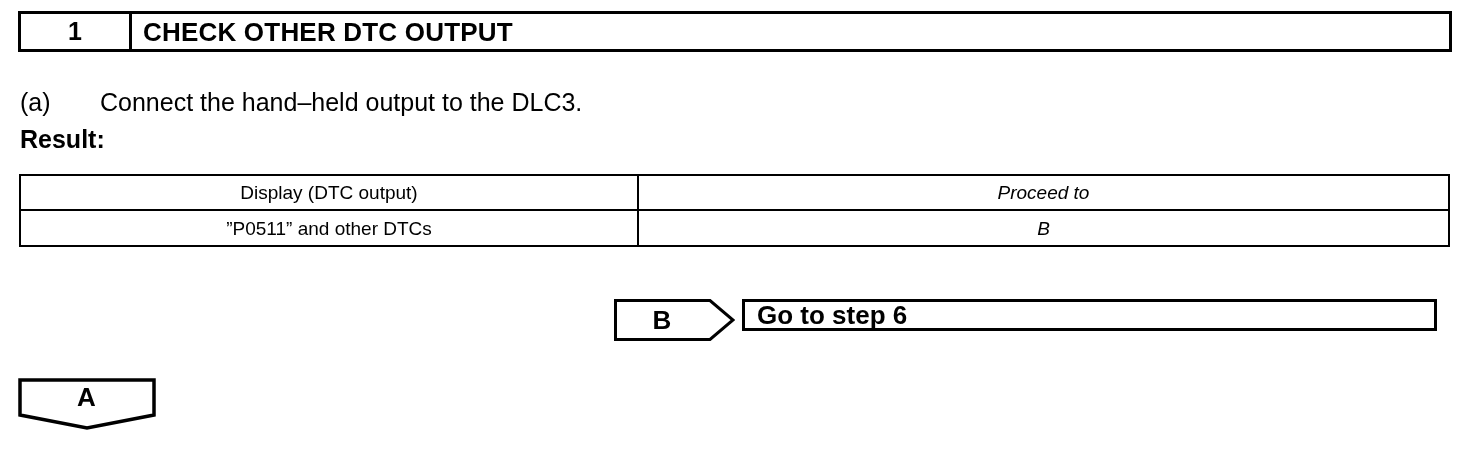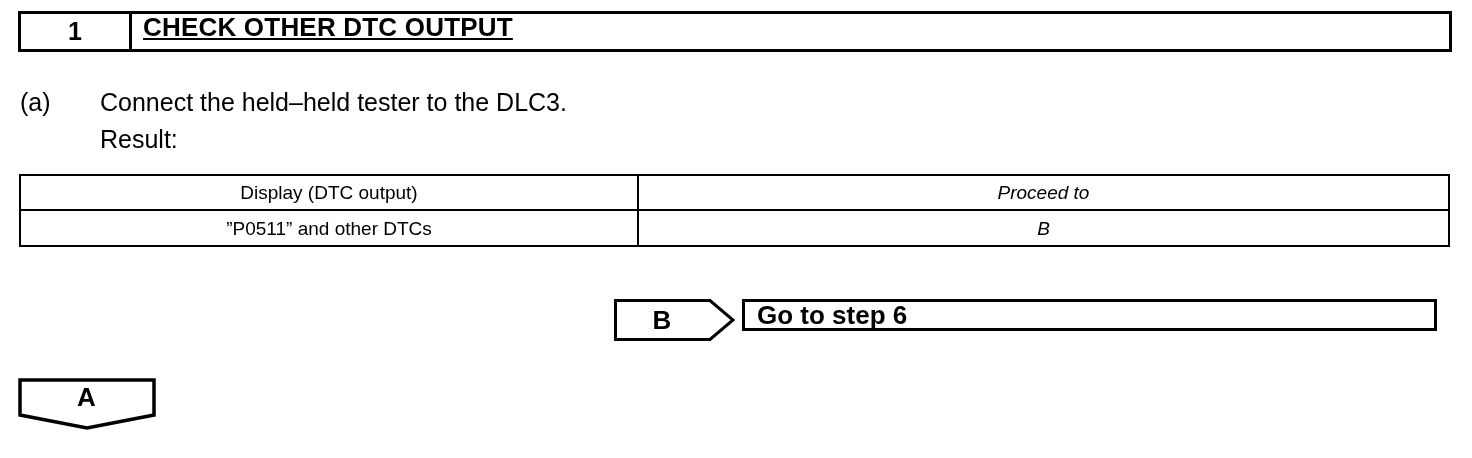--- a/index.html
+++ b/index.html
@@ -42,24 +42,23 @@
   }
   .step-number-cell .num {
     font-size: 25px;
     font-weight: bold;
     line-height: 1;
     letter-spacing: 0px;
   }
   .step-title-cell {
     flex: 1;
     display: flex;
-    align-items: flex-start;
+    align-items: center;
     padding-left: 11px;
     box-sizing: border-box;
-    text-decoration: underline;
   }
   .step-title-cell .title {
     font-size: 26px;
     font-weight: bold;
     line-height: 1;
     letter-spacing: 0.2px;
   }
 
   
   .procedure {
@@ -78,23 +77,22 @@
     font-size: 25px;
     line-height: 32px;
   }
   .proc-text {
     font-size: 25px;
     line-height: 32px;
     white-space: nowrap;
   }
   .proc-result {
     margin-top: 5px;
-    margin-left: 80px;
-    font-size: 25px;
-    font-weight: normal;
+    font-size: 25px;
+    font-weight: bold;
     line-height: 32px;
   }
 
   
   .results-table {
     position: absolute;
     left: 19px;
     top: 174px;
     width: 1431px;
     border-collapse: collapse;
@@ -194,21 +192,21 @@
       <span class="num">1</span>
     </div>
     <div class="step-title-cell">
       <span class="title">CHECK OTHER DTC OUTPUT</span>
     </div>
   </div>
 
   <div class="procedure">
     <div class="proc-row">
       <span class="proc-label">(a)</span>
-      <span class="proc-text">Connect the held–held tester to the DLC3.</span>
+      <span class="proc-text">Connect the hand–held output to the DLC3.</span>
     </div>
     <div class="proc-result">Result:</div>
   </div>
 
   <table class="results-table">
     <tbody>
       <tr class="head-row">
         <td class="col-display">Display (DTC output)</td>
         <td class="col-proceed">Proceed to</td>
       </tr>

